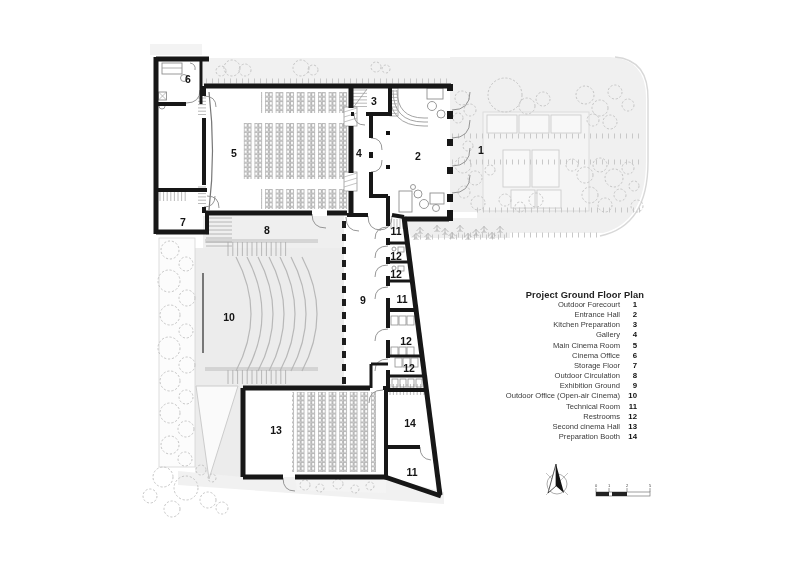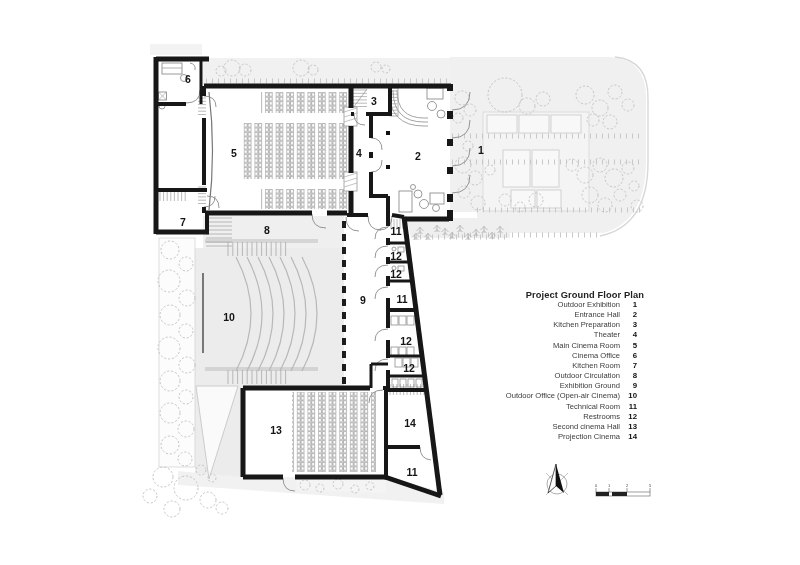--- a/index.html
+++ b/index.html
@@ -414,45 +414,45 @@
         <text x="627" y="487" text-anchor="middle" font-size="4" font-family="&quot;Liberation Sans&quot;,sans-serif" fill="#444">2</text>
         <line x1="650" y1="488" x2="650" y2="492" stroke="#555" stroke-width="0.6"></line>
         <text x="650" y="487" text-anchor="middle" font-size="4" font-family="&quot;Liberation Sans&quot;,sans-serif" fill="#444">5</text>
       </g>
   </svg>
 
   <div class="legend">
     <div class="legend-title">Project Ground Floor Plan</div>
     <div id="legend-items">
         <div class="lrow">
-          <span class="llab">Outdoor Exhibition</span>
+          <span class="llab">Outdoor Forecourt</span>
           <span class="lnum">1</span>
         </div>
         <div class="lrow">
           <span class="llab">Entrance Hall</span>
           <span class="lnum">2</span>
         </div>
         <div class="lrow">
           <span class="llab">Kitchen Preparation</span>
           <span class="lnum">3</span>
         </div>
         <div class="lrow">
-          <span class="llab">Theater</span>
+          <span class="llab">Gallery</span>
           <span class="lnum">4</span>
         </div>
         <div class="lrow">
           <span class="llab">Main Cinema Room</span>
           <span class="lnum">5</span>
         </div>
         <div class="lrow">
           <span class="llab">Cinema Office</span>
           <span class="lnum">6</span>
         </div>
         <div class="lrow">
-          <span class="llab">Kitchen Room</span>
+          <span class="llab">Storage Floor</span>
           <span class="lnum">7</span>
         </div>
         <div class="lrow">
           <span class="llab">Outdoor Circulation</span>
           <span class="lnum">8</span>
         </div>
         <div class="lrow">
           <span class="llab">Exhibition Ground</span>
           <span class="lnum">9</span>
         </div>
@@ -466,18 +466,18 @@
         </div>
         <div class="lrow">
           <span class="llab">Restrooms</span>
           <span class="lnum">12</span>
         </div>
         <div class="lrow">
           <span class="llab">Second cinema Hall</span>
           <span class="lnum">13</span>
         </div>
         <div class="lrow">
-          <span class="llab">Projection Cinema</span>
+          <span class="llab">Preparation Booth</span>
           <span class="lnum">14</span>
         </div>
       </div>
   </div>
 </div>
 
 </body></html>

